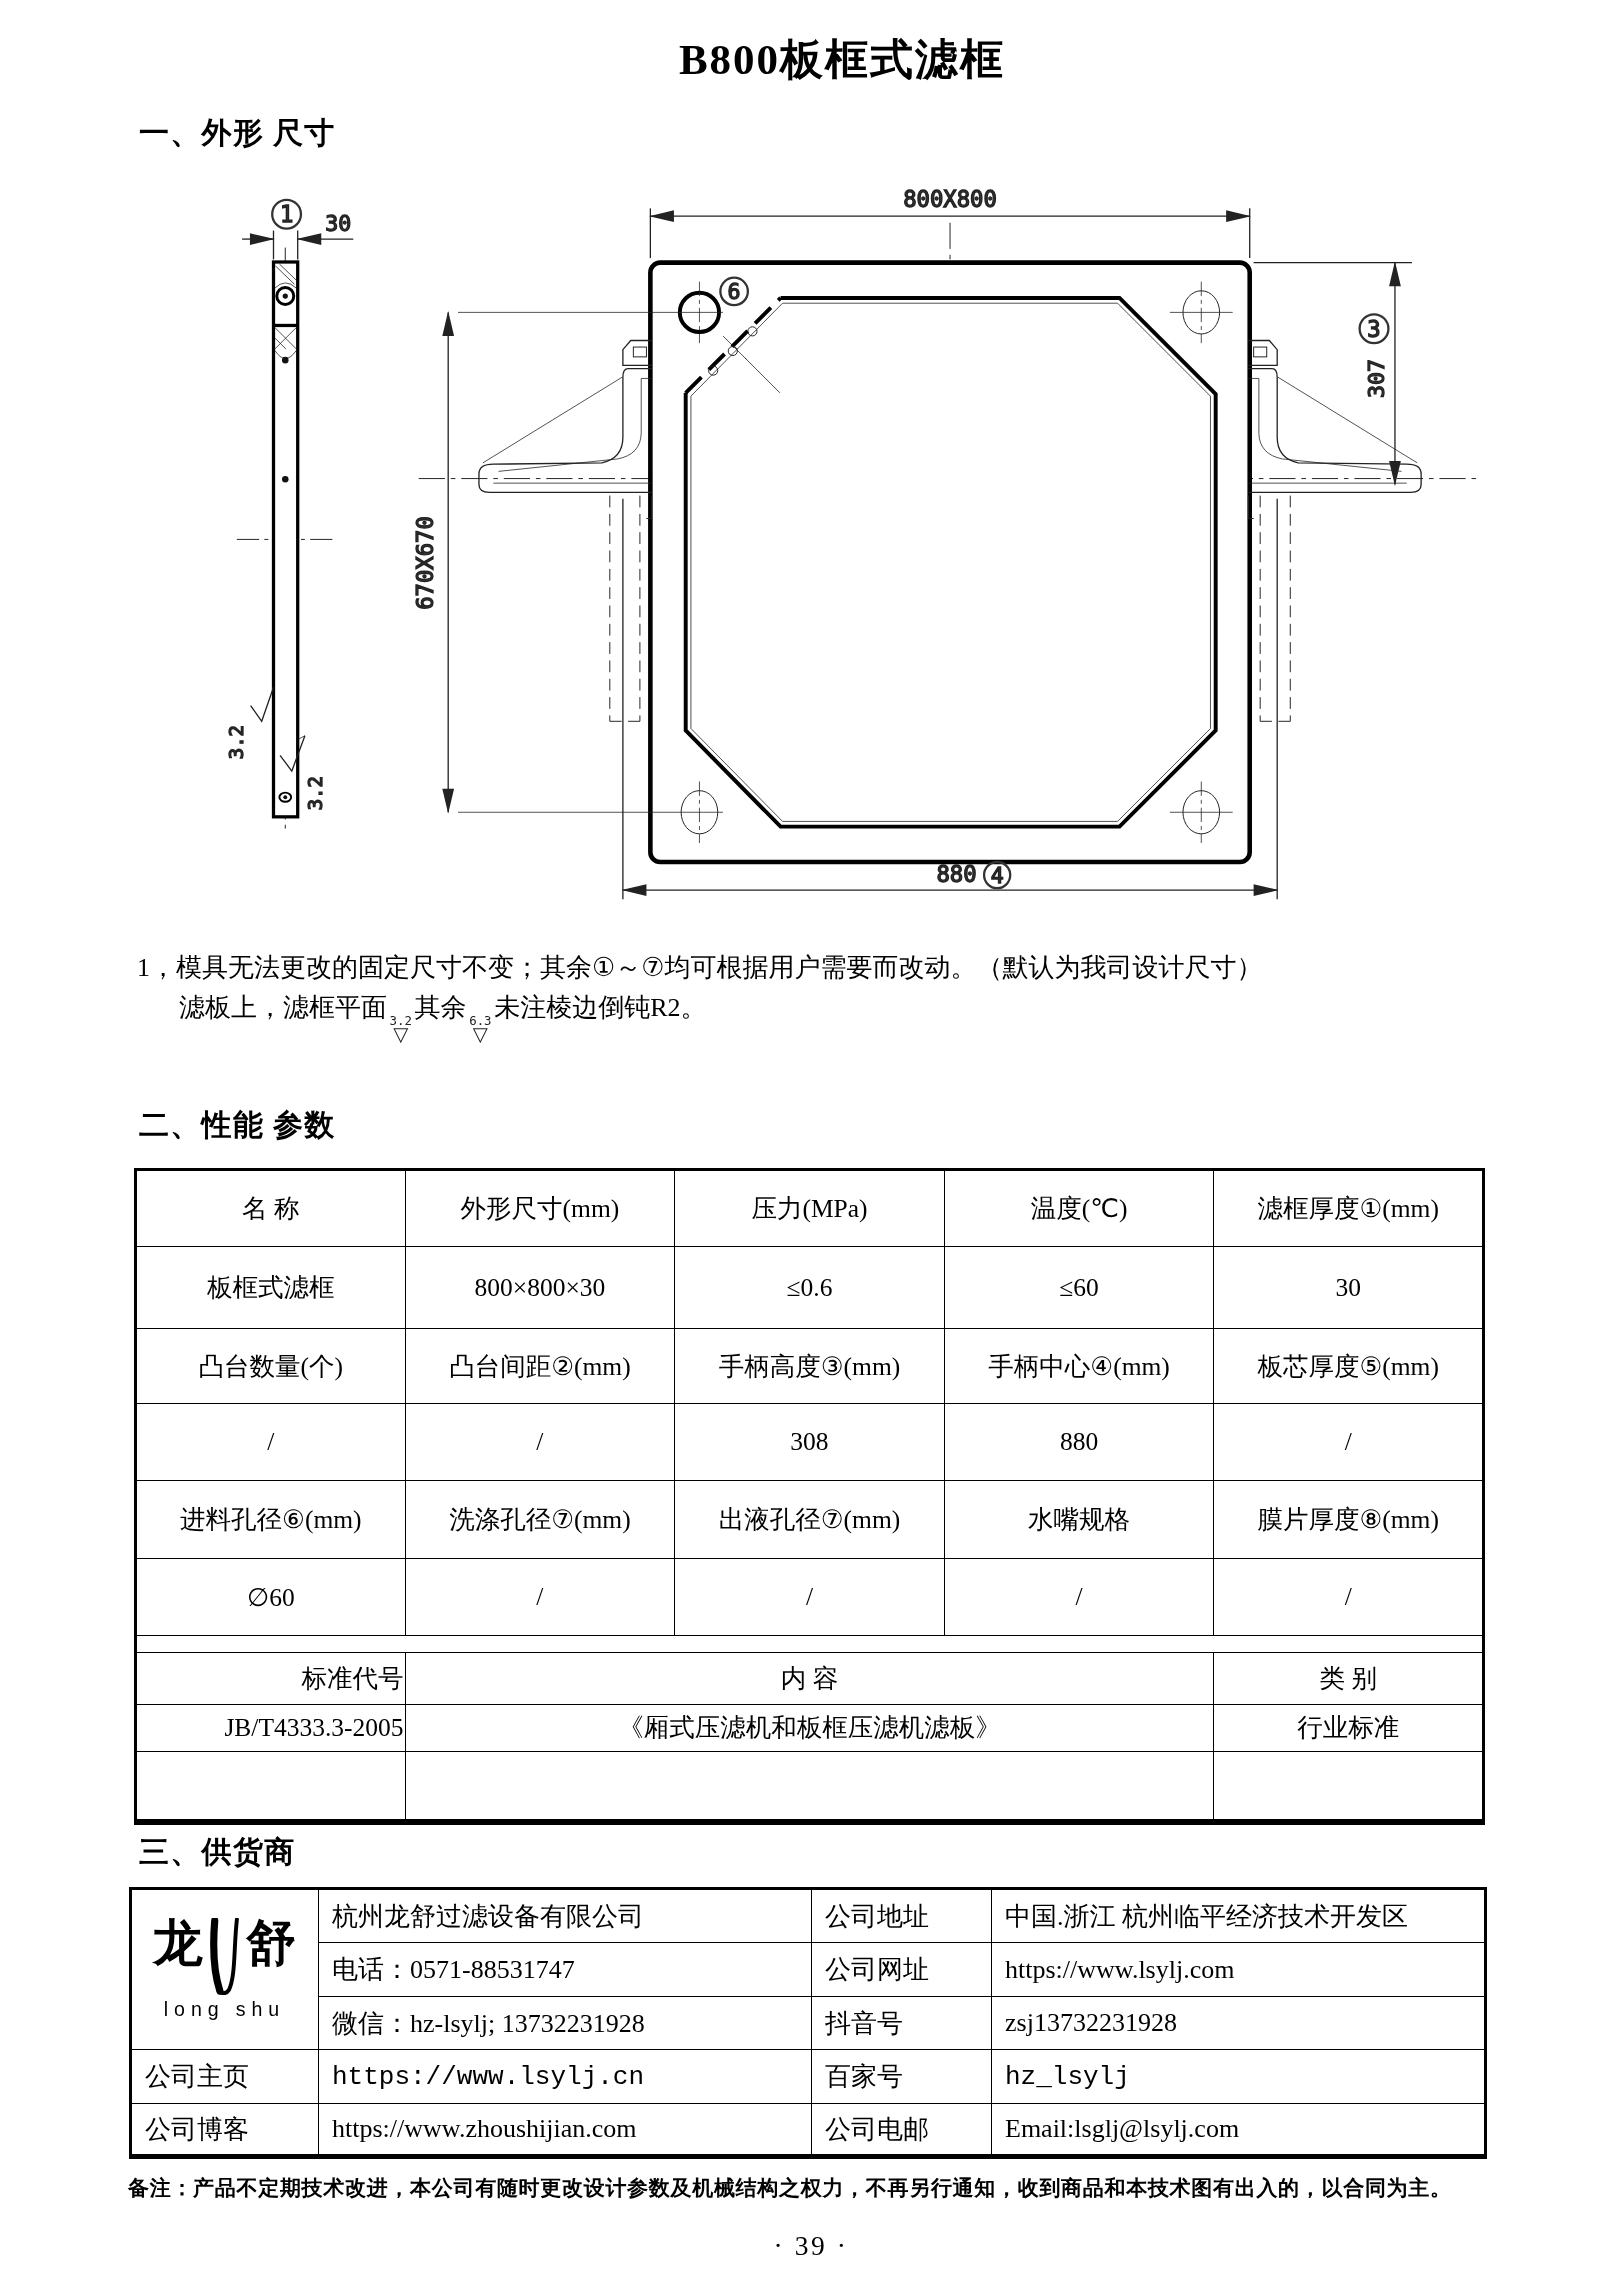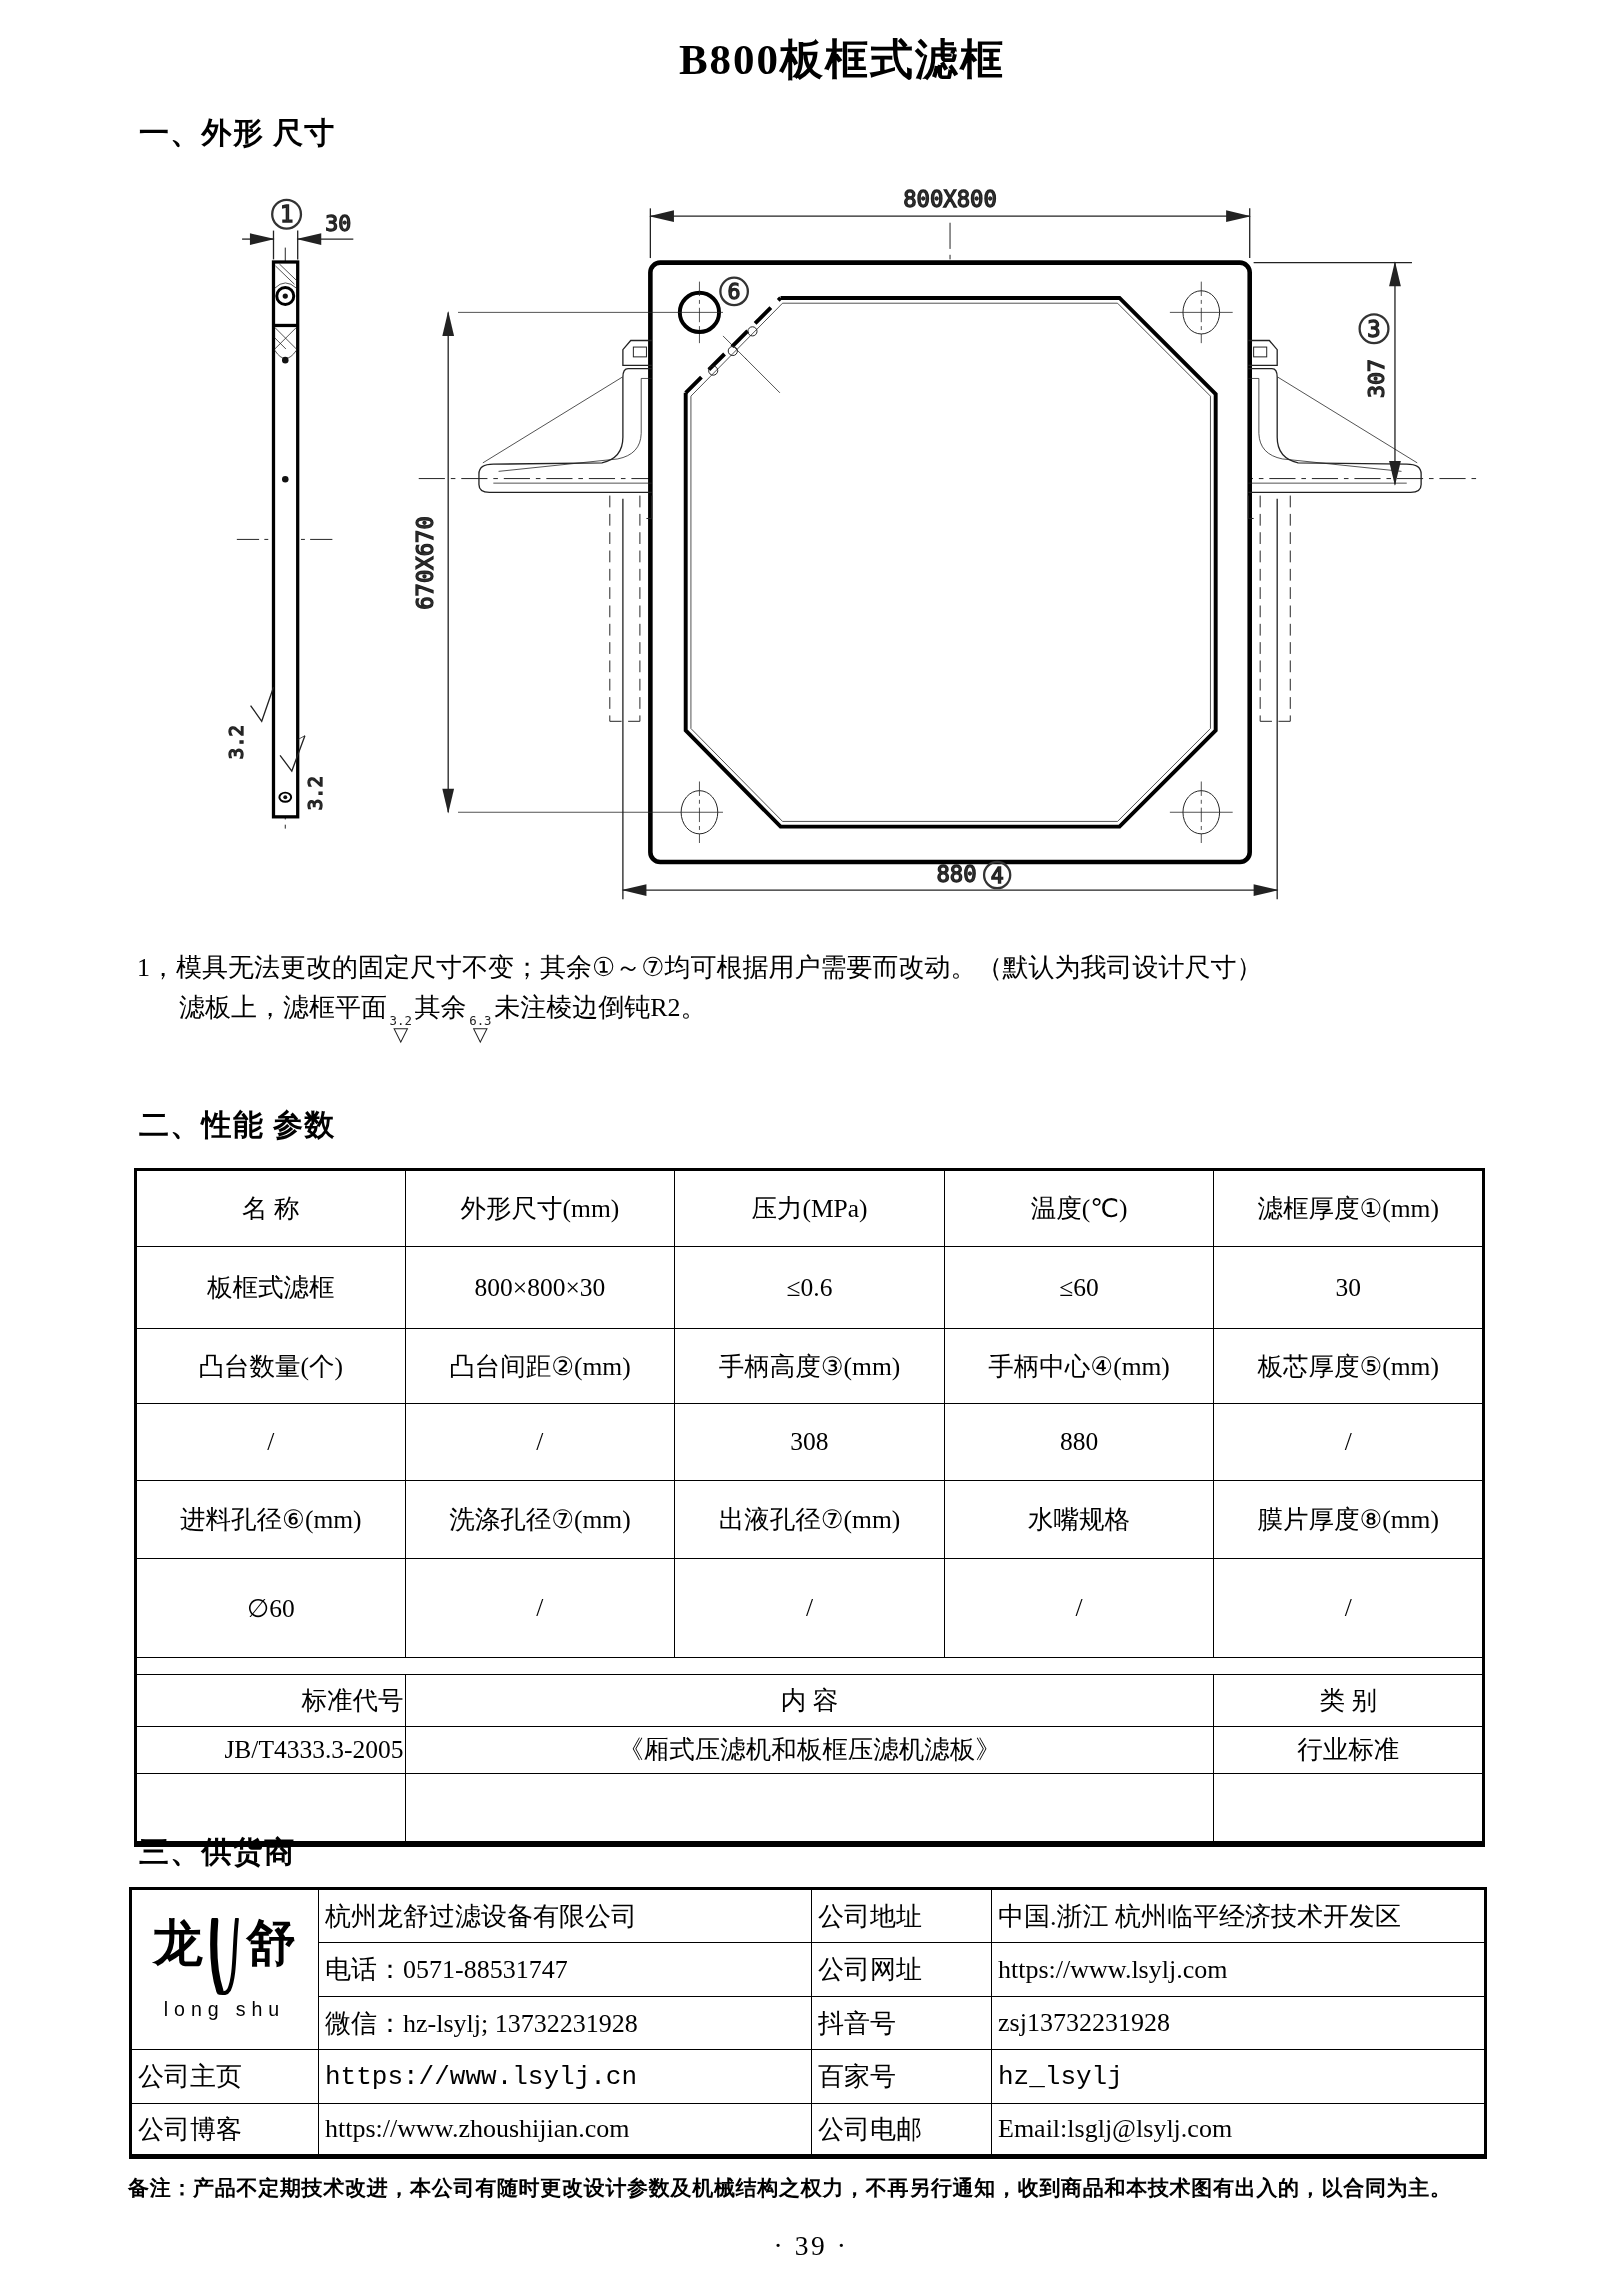--- a/index.html
+++ b/index.html
@@ -17,21 +17,21 @@
   .srough .glyph{font-size:19.6px;font-family:"DejaVu Sans",sans-serif;margin-top:-2.6px;color:#222;}
   
   table{border-collapse:collapse;table-layout:fixed;}
   .ptable{left:134px;top:1168px;width:1351px;}
   .ptable td{border:1.3px solid #000;text-align:center;font-size:25.5px;overflow:hidden;}
   .ptable{border:3.9px solid #000;border-bottom:6.5px solid #000;}
   .ptable .lalign{text-align:right;padding-left:9.2px;}
   .ptable .spacer td{height:15.7px;border-left:none;border-right:none;padding:0;}
   
   .stable{left:129px;top:1887px;width:1356px;border:3.9px solid #000;border-bottom:5.9px solid #000;}
-  .stable td{border:1.3px solid #000;font-size:26px;text-align:left;padding-left:6px;overflow:hidden;}
+  .stable td{border:1.3px solid #000;font-size:26px;text-align:left;padding-left:13px;overflow:hidden;}
   .stable td.logo-cell{text-align:center;padding-left:0;}
   .logo-zh{font-size:50px;font-weight:700;display:inline-flex;align-items:flex-start;line-height:1;}
   .logo-en{font-size:19.6px;letter-spacing:5.9px;margin-top:3.9px;font-family:"Liberation Sans",sans-serif;}
   .cname{font-size:29px;}
   .footer-note{left:128px;top:2174px;width:1387px;font-size:21px;font-weight:700;letter-spacing:0.7px;}
   .pagenum{width:100%;text-align:center;top:2230px;font-size:27.5px;letter-spacing:2.6px;}
   svg text{font-family:"DejaVu Sans Mono",monospace;fill:#333;}
 </style>
 </head>
 <body>
@@ -210,21 +210,21 @@
     <td>880</td>
     <td>/</td>
   </tr>
   <tr style="height:78px;">
     <td>进料孔径⑥(mm)</td>
     <td>洗涤孔径⑦(mm)</td>
     <td>出液孔径⑦(mm)</td>
     <td>水嘴规格</td>
     <td>膜片厚度⑧(mm)</td>
   </tr>
-  <tr style="height:99px;margin-top:24px;">
+  <tr style="height:77px;margin-top:24px;">
     <td>∅60</td>
     <td>/</td>
     <td>/</td>
     <td>/</td>
     <td>/</td>
   </tr>
   <tr class="spacer" style="height:15.7px;">
         <td colspan="5"></td>
       </tr>
   <tr style="height:52px;">

